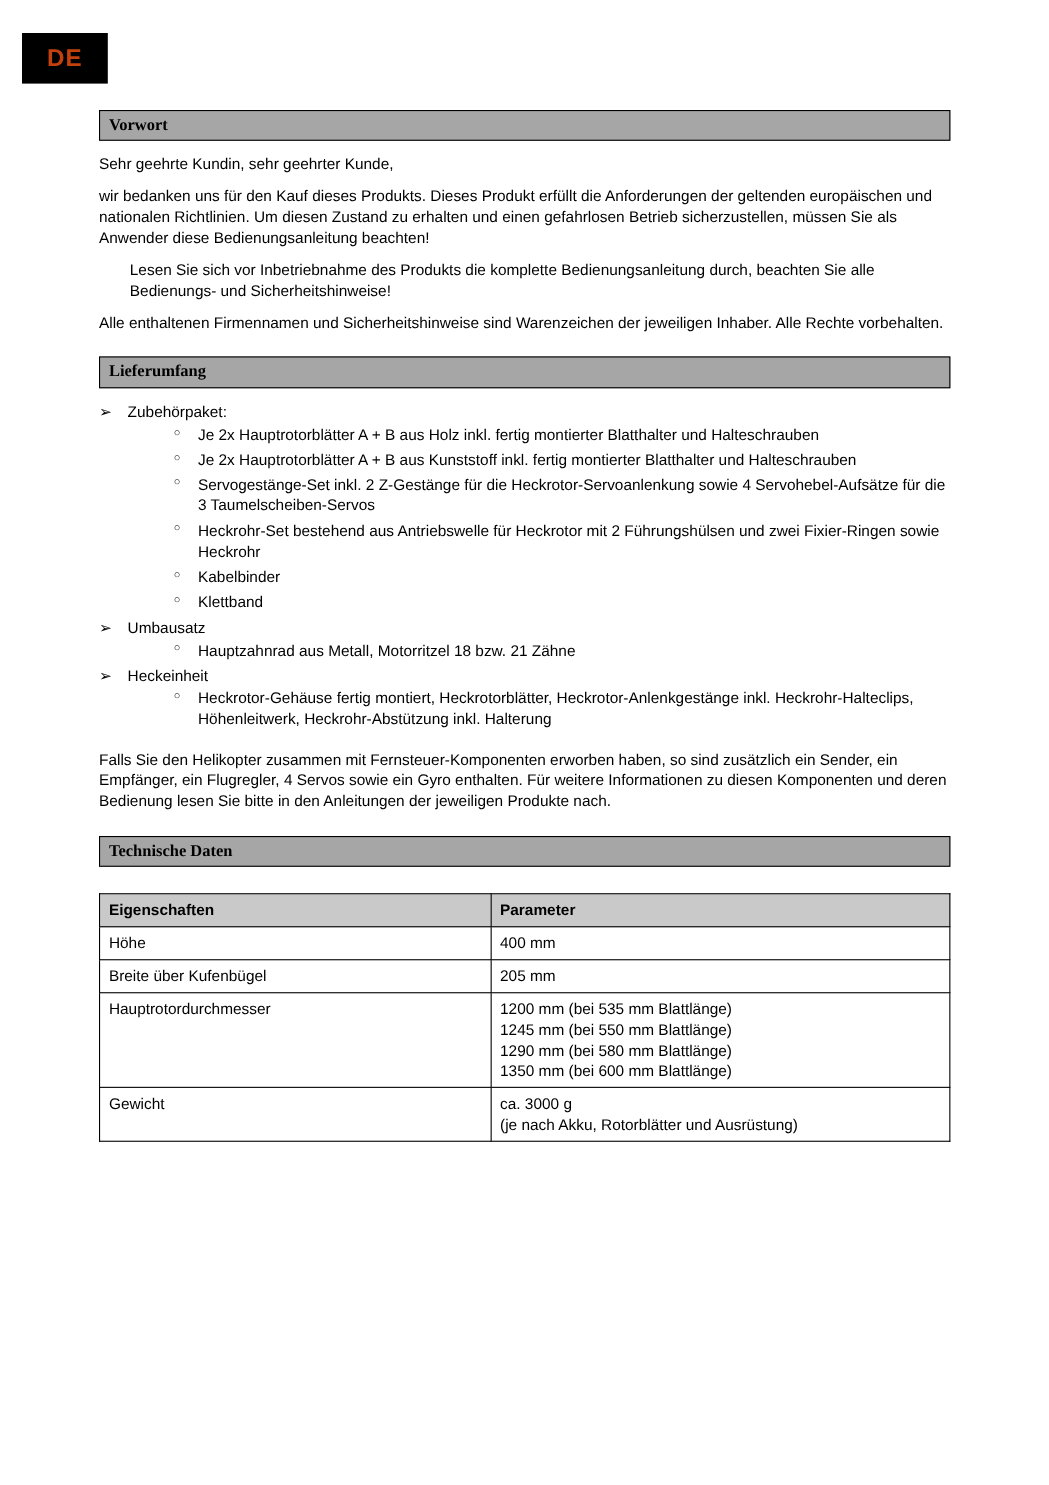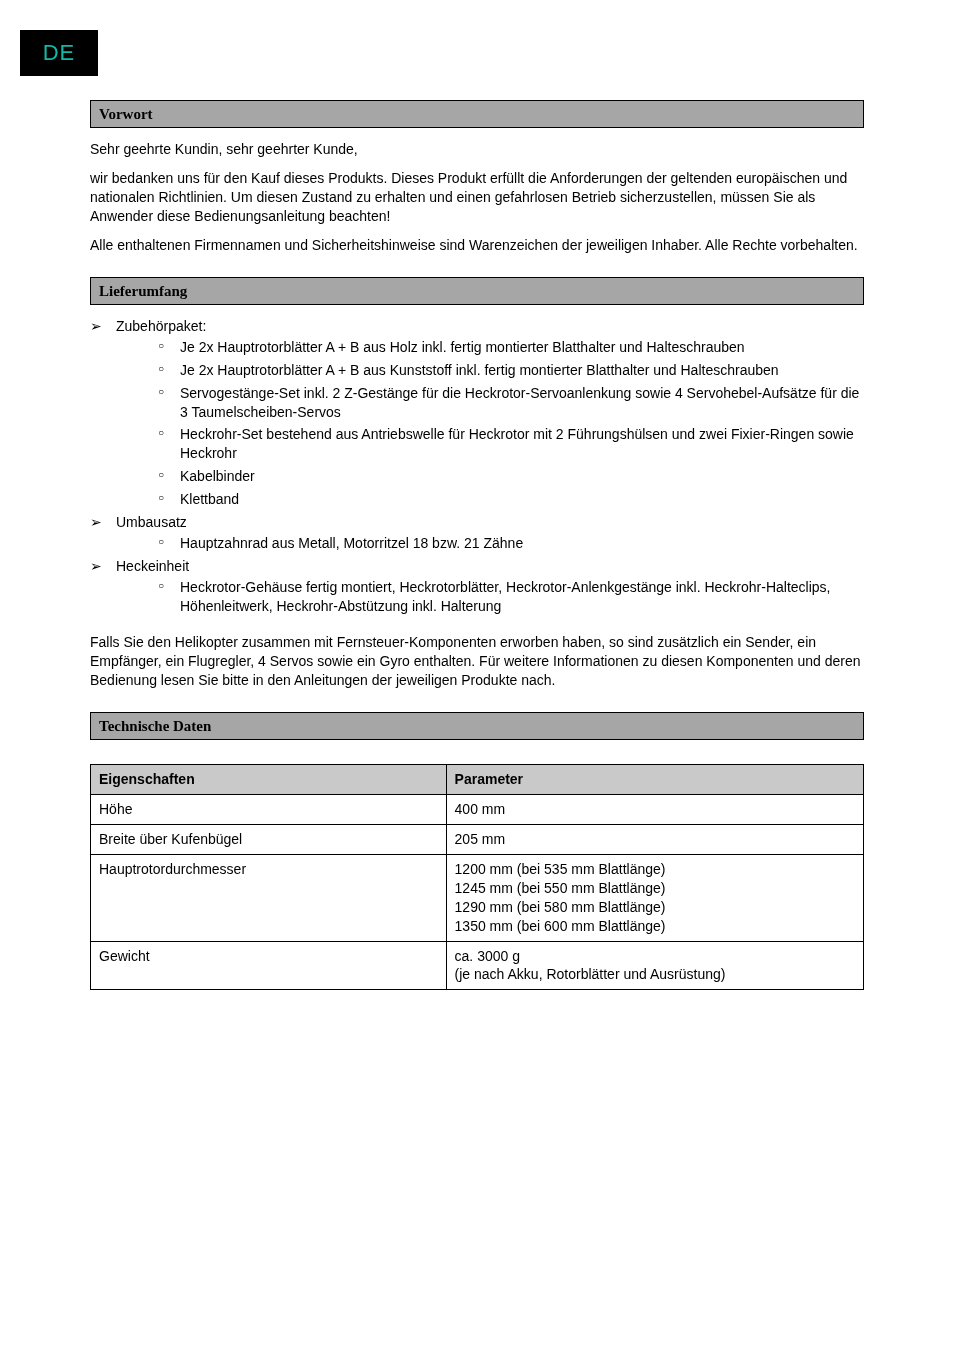--- a/index.html
+++ b/index.html
@@ -19,23 +19,23 @@
     box-sizing: border-box;
     padding: 40px 90px 60px 90px;
   }
   .lang-tab {
     position: absolute;
     top: 30px;
     left: 20px;
     width: 78px;
     height: 46px;
     background: #000;
-    color: #14b8a6;
+    color: #c2410c;
     font-size: 22px;
-    font-weight: normal;
+    font-weight: bold;
     display: flex;
     align-items: center;
     justify-content: center;
     letter-spacing: 1px;
   }
   .content {
     margin-top: 60px;
   }
   .section-bar {
     background: #a6a6a6;
@@ -107,20 +107,21 @@
     <span>DE</span>
   </div>
 
   <div class="content">
 
     <div class="section-bar">
       <span>Vorwort</span>
     </div>
     <p>Sehr geehrte Kundin, sehr geehrter Kunde,</p>
     <p>wir bedanken uns für den Kauf dieses Produkts. Dieses Produkt erfüllt die Anforderungen der geltenden europäischen und nationalen Richtlinien. Um diesen Zustand zu erhalten und einen gefahrlosen Betrieb sicherzustellen, müssen Sie als Anwender diese Bedienungsanleitung beachten!</p>
+    <p class="indent1">Lesen Sie sich vor Inbetriebnahme des Produkts die komplette Bedienungsanleitung durch, beachten Sie alle Bedienungs- und Sicherheitshinweise!</p>
     <p>Alle enthaltenen Firmennamen und Sicherheitshinweise sind Warenzeichen der jeweiligen Inhaber. Alle Rechte vorbehalten.</p>
 
     <div class="section-bar">
       <span>Lieferumfang</span>
     </div>
 
     <ul class="outer-list">
       <li>
         <div class="outer-li-row">
           <span class="arrow-marker">➢</span>

